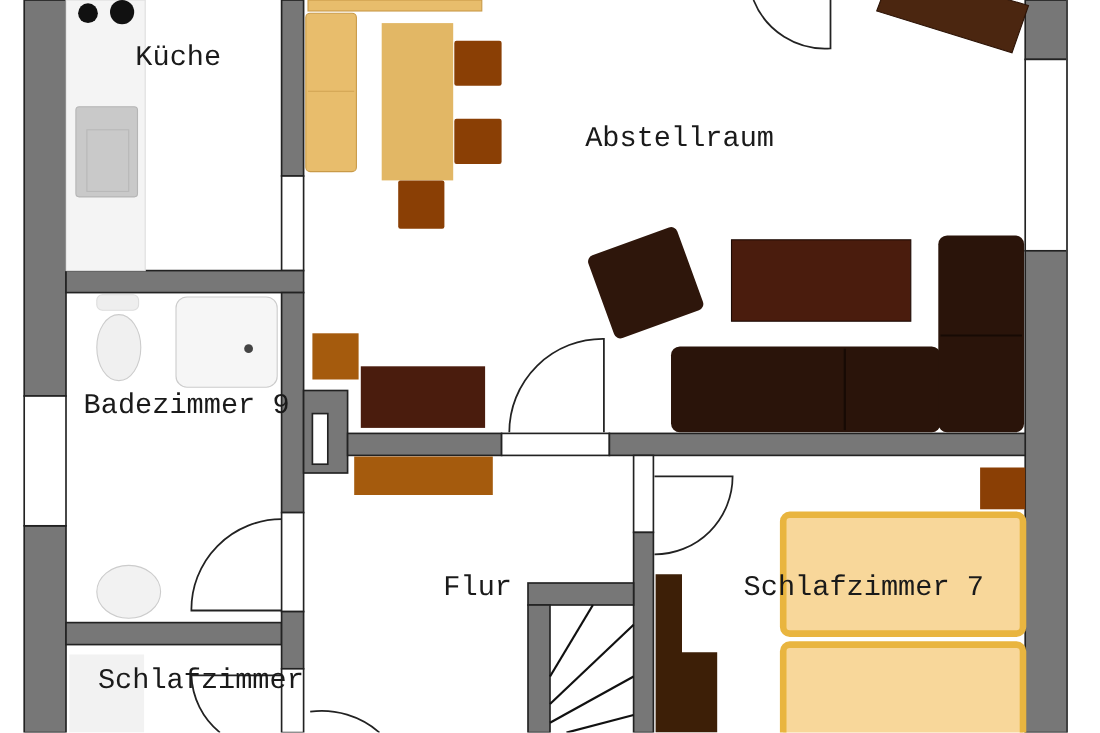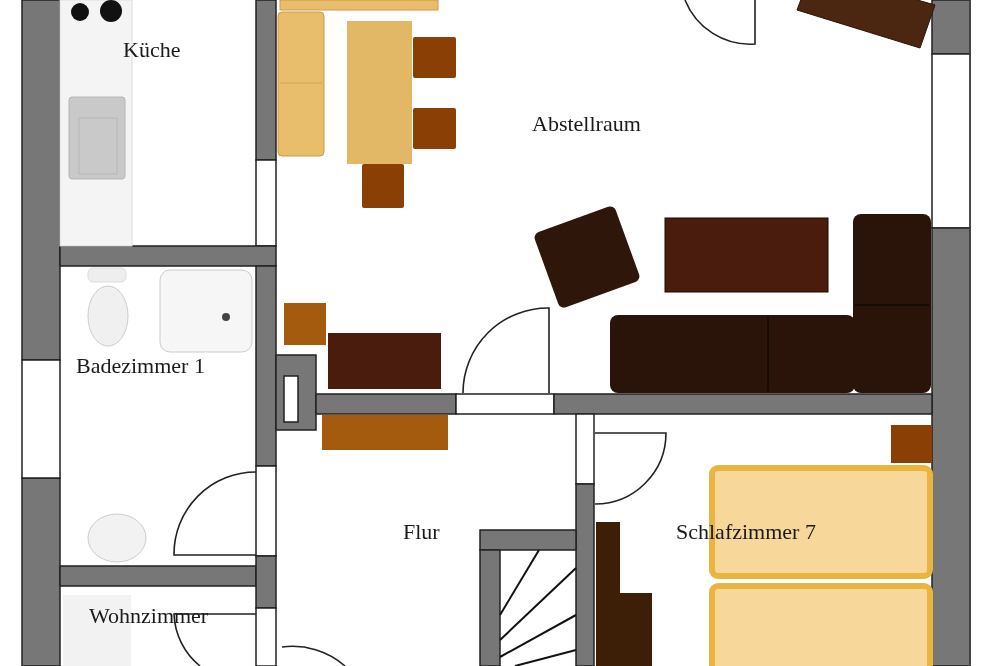--- a/index.html
+++ b/index.html
@@ -1,18 +1,18 @@
 <!DOCTYPE html>
 <html><head>
 <meta charset="utf-8">
 <style>
   html, body { margin:0; padding:0; background:#fff; }
   body { width:1000px; height:666px; overflow:hidden; position:relative; font-family:"DejaVu Sans", sans-serif; }
   #plan { position:absolute; left:0; top:0; width:1000px; height:666px; }
-  .room-label { position:absolute; font-size:22px; color:#1a1a1a; white-space:nowrap; font-family:Liberation Serif, serif; }
+  .room-label { position:absolute; font-size:26px; color:#1a1a1a; white-space:nowrap; font-family:Liberation Mono, monospace; }
 </style>
 </head>
 <body>
 
 <svg id="plan" viewBox="0 0 1000 666" xmlns="http://www.w3.org/2000/svg">
 
   <rect x="0" y="0" width="1000" height="666" fill="#ffffff"></rect>
 
   <g fill="#777" stroke="#222" stroke-width="1.5">
 
@@ -123,16 +123,16 @@
 
     <rect x="712" y="468" width="218" height="108" rx="6" fill="#f8d79a" stroke="#e9b53f" stroke-width="6"></rect>
     <rect x="712" y="586" width="218" height="90" rx="6" fill="#f8d79a" stroke="#e9b53f" stroke-width="6"></rect>
   </g>
 
   <line x1="970" y1="0" x2="970" y2="666" stroke="#444" stroke-width="1.5"></line>
 </svg>
 
 <div class="room-label" style="left:123px; top:37px;">Küche</div>
 <div class="room-label" style="left:532px; top:111px;">Abstellraum</div>
-<div class="room-label" style="left:76px; top:353px;">Badezimmer 1</div>
-<div class="room-label" style="left:89px; top:603px;">Wohnzimmer</div>
+<div class="room-label" style="left:76px; top:353px;">Badezimmer 9</div>
+<div class="room-label" style="left:89px; top:603px;">Schlafzimmer</div>
 <div class="room-label" style="left:403px; top:519px;">Flur</div>
 <div class="room-label" style="left:676px; top:519px;">Schlafzimmer 7</div>
 
 </body></html>

